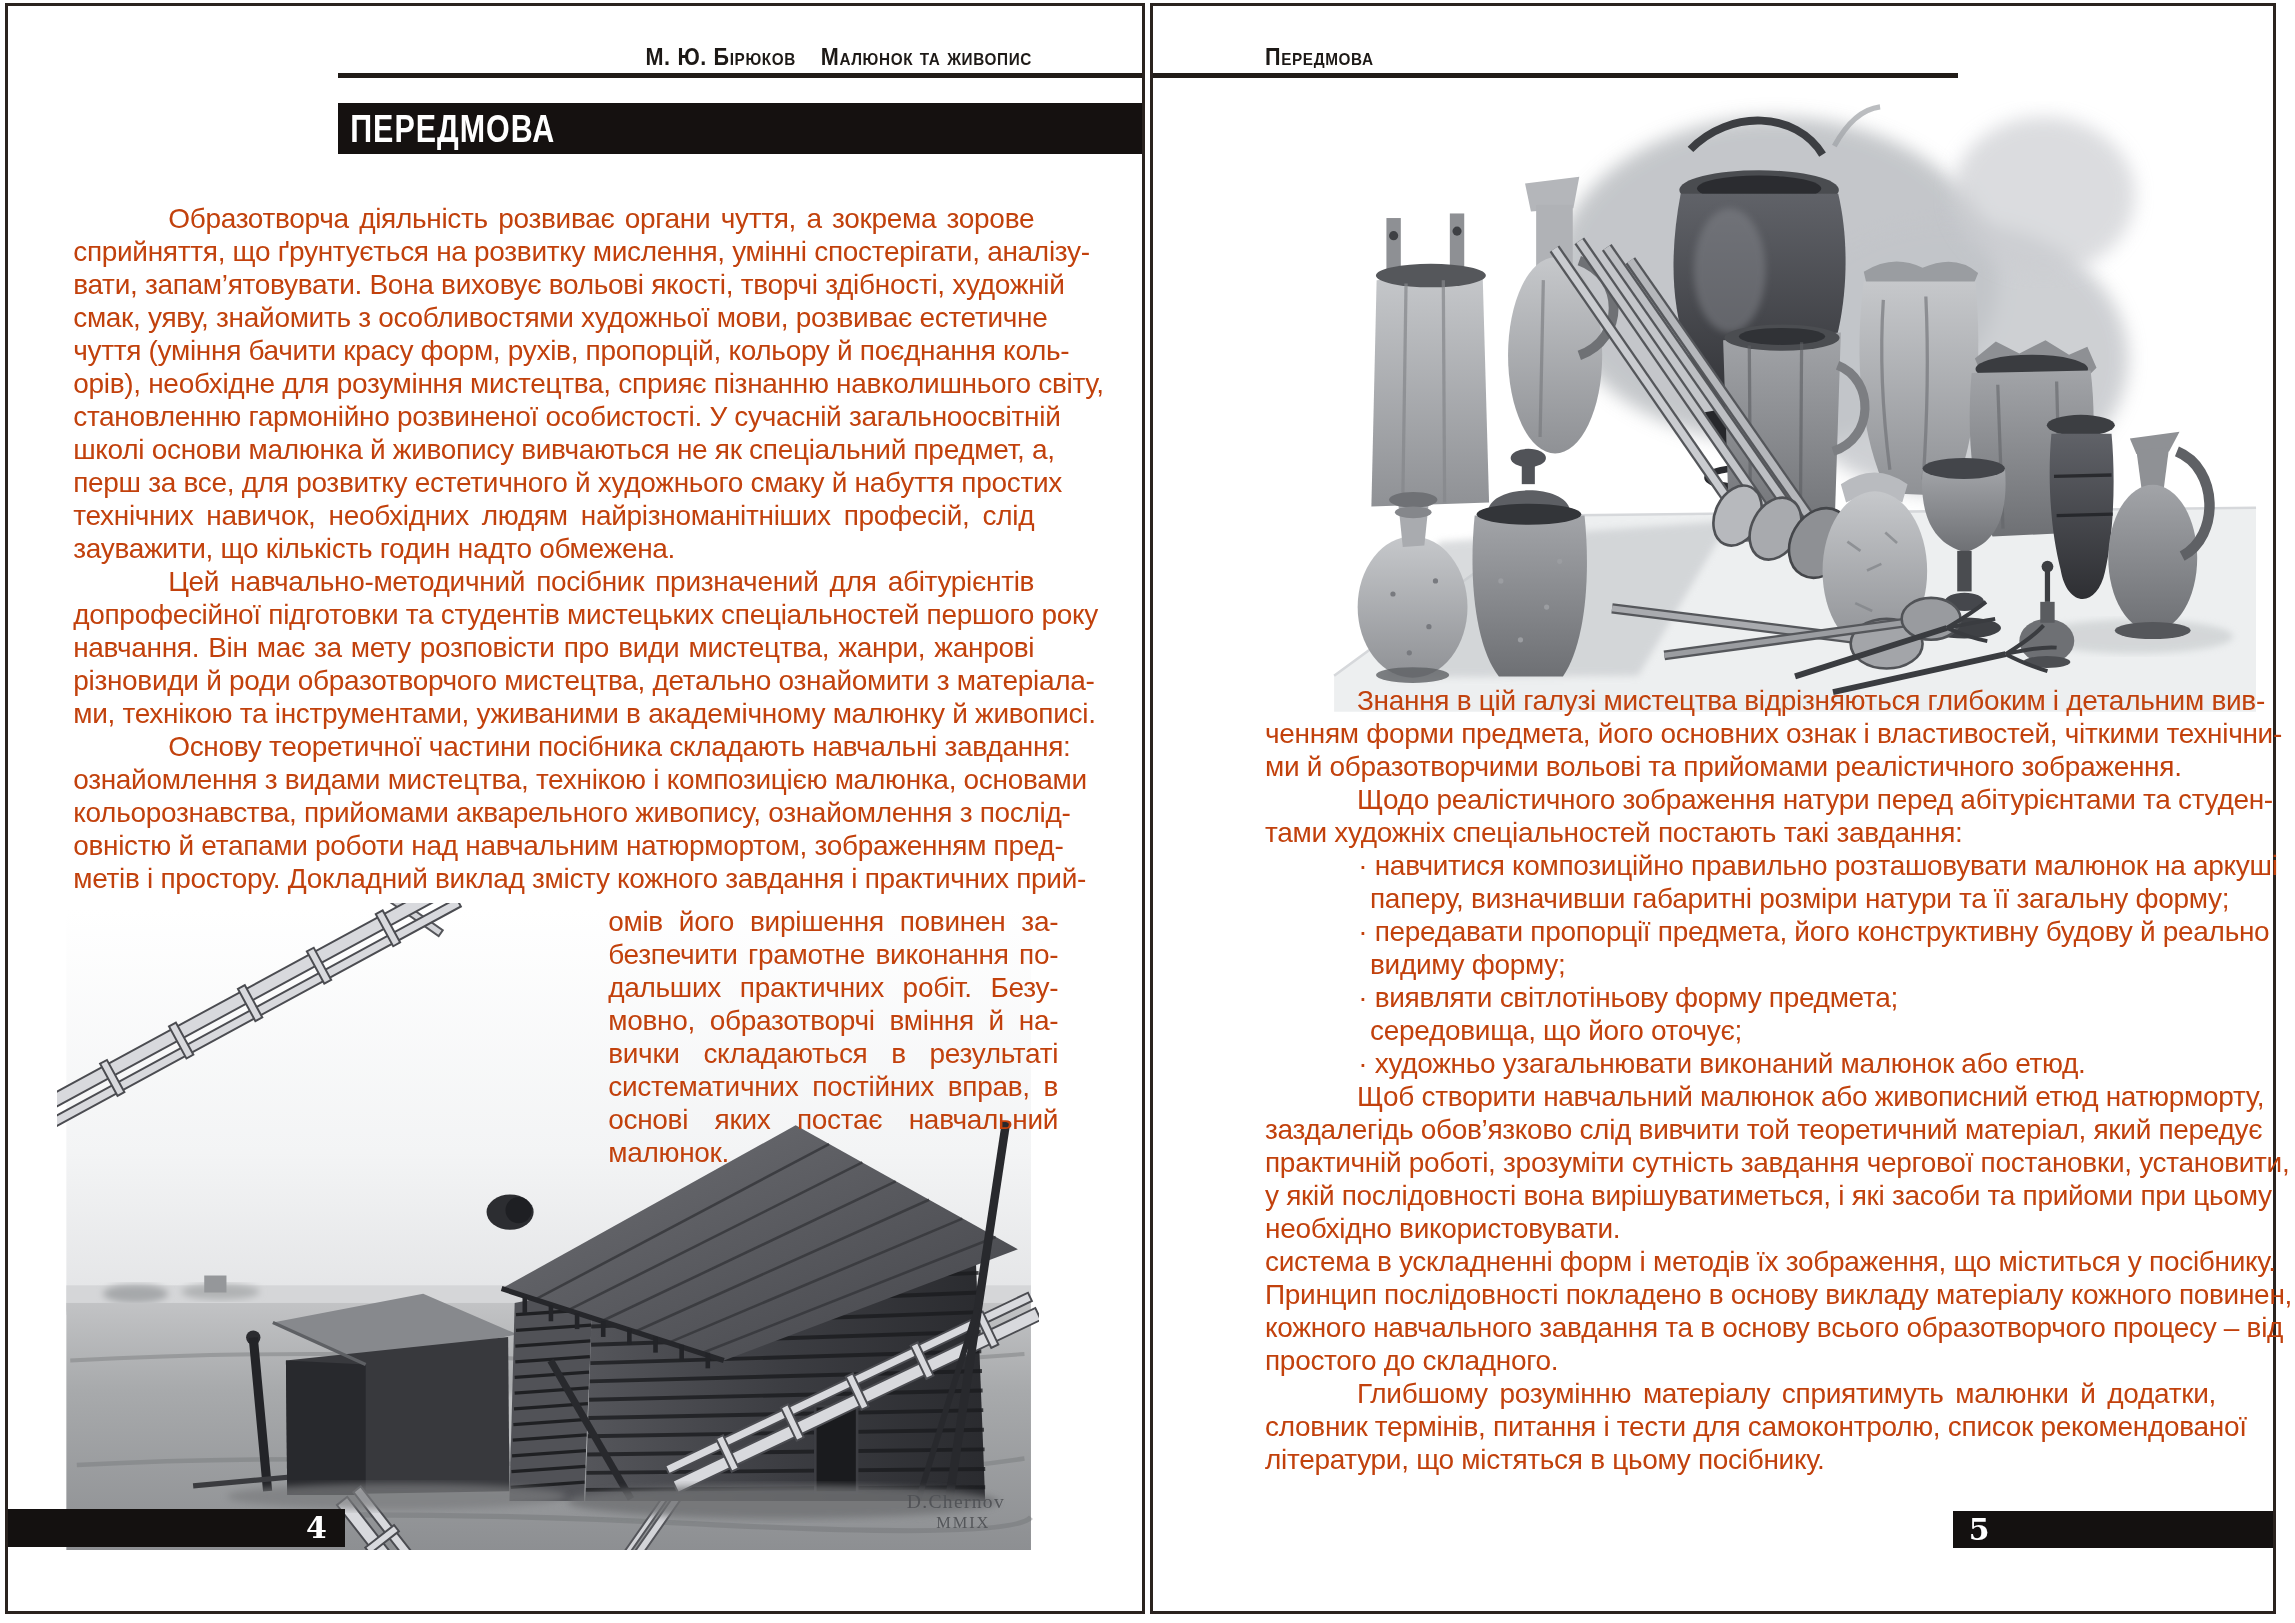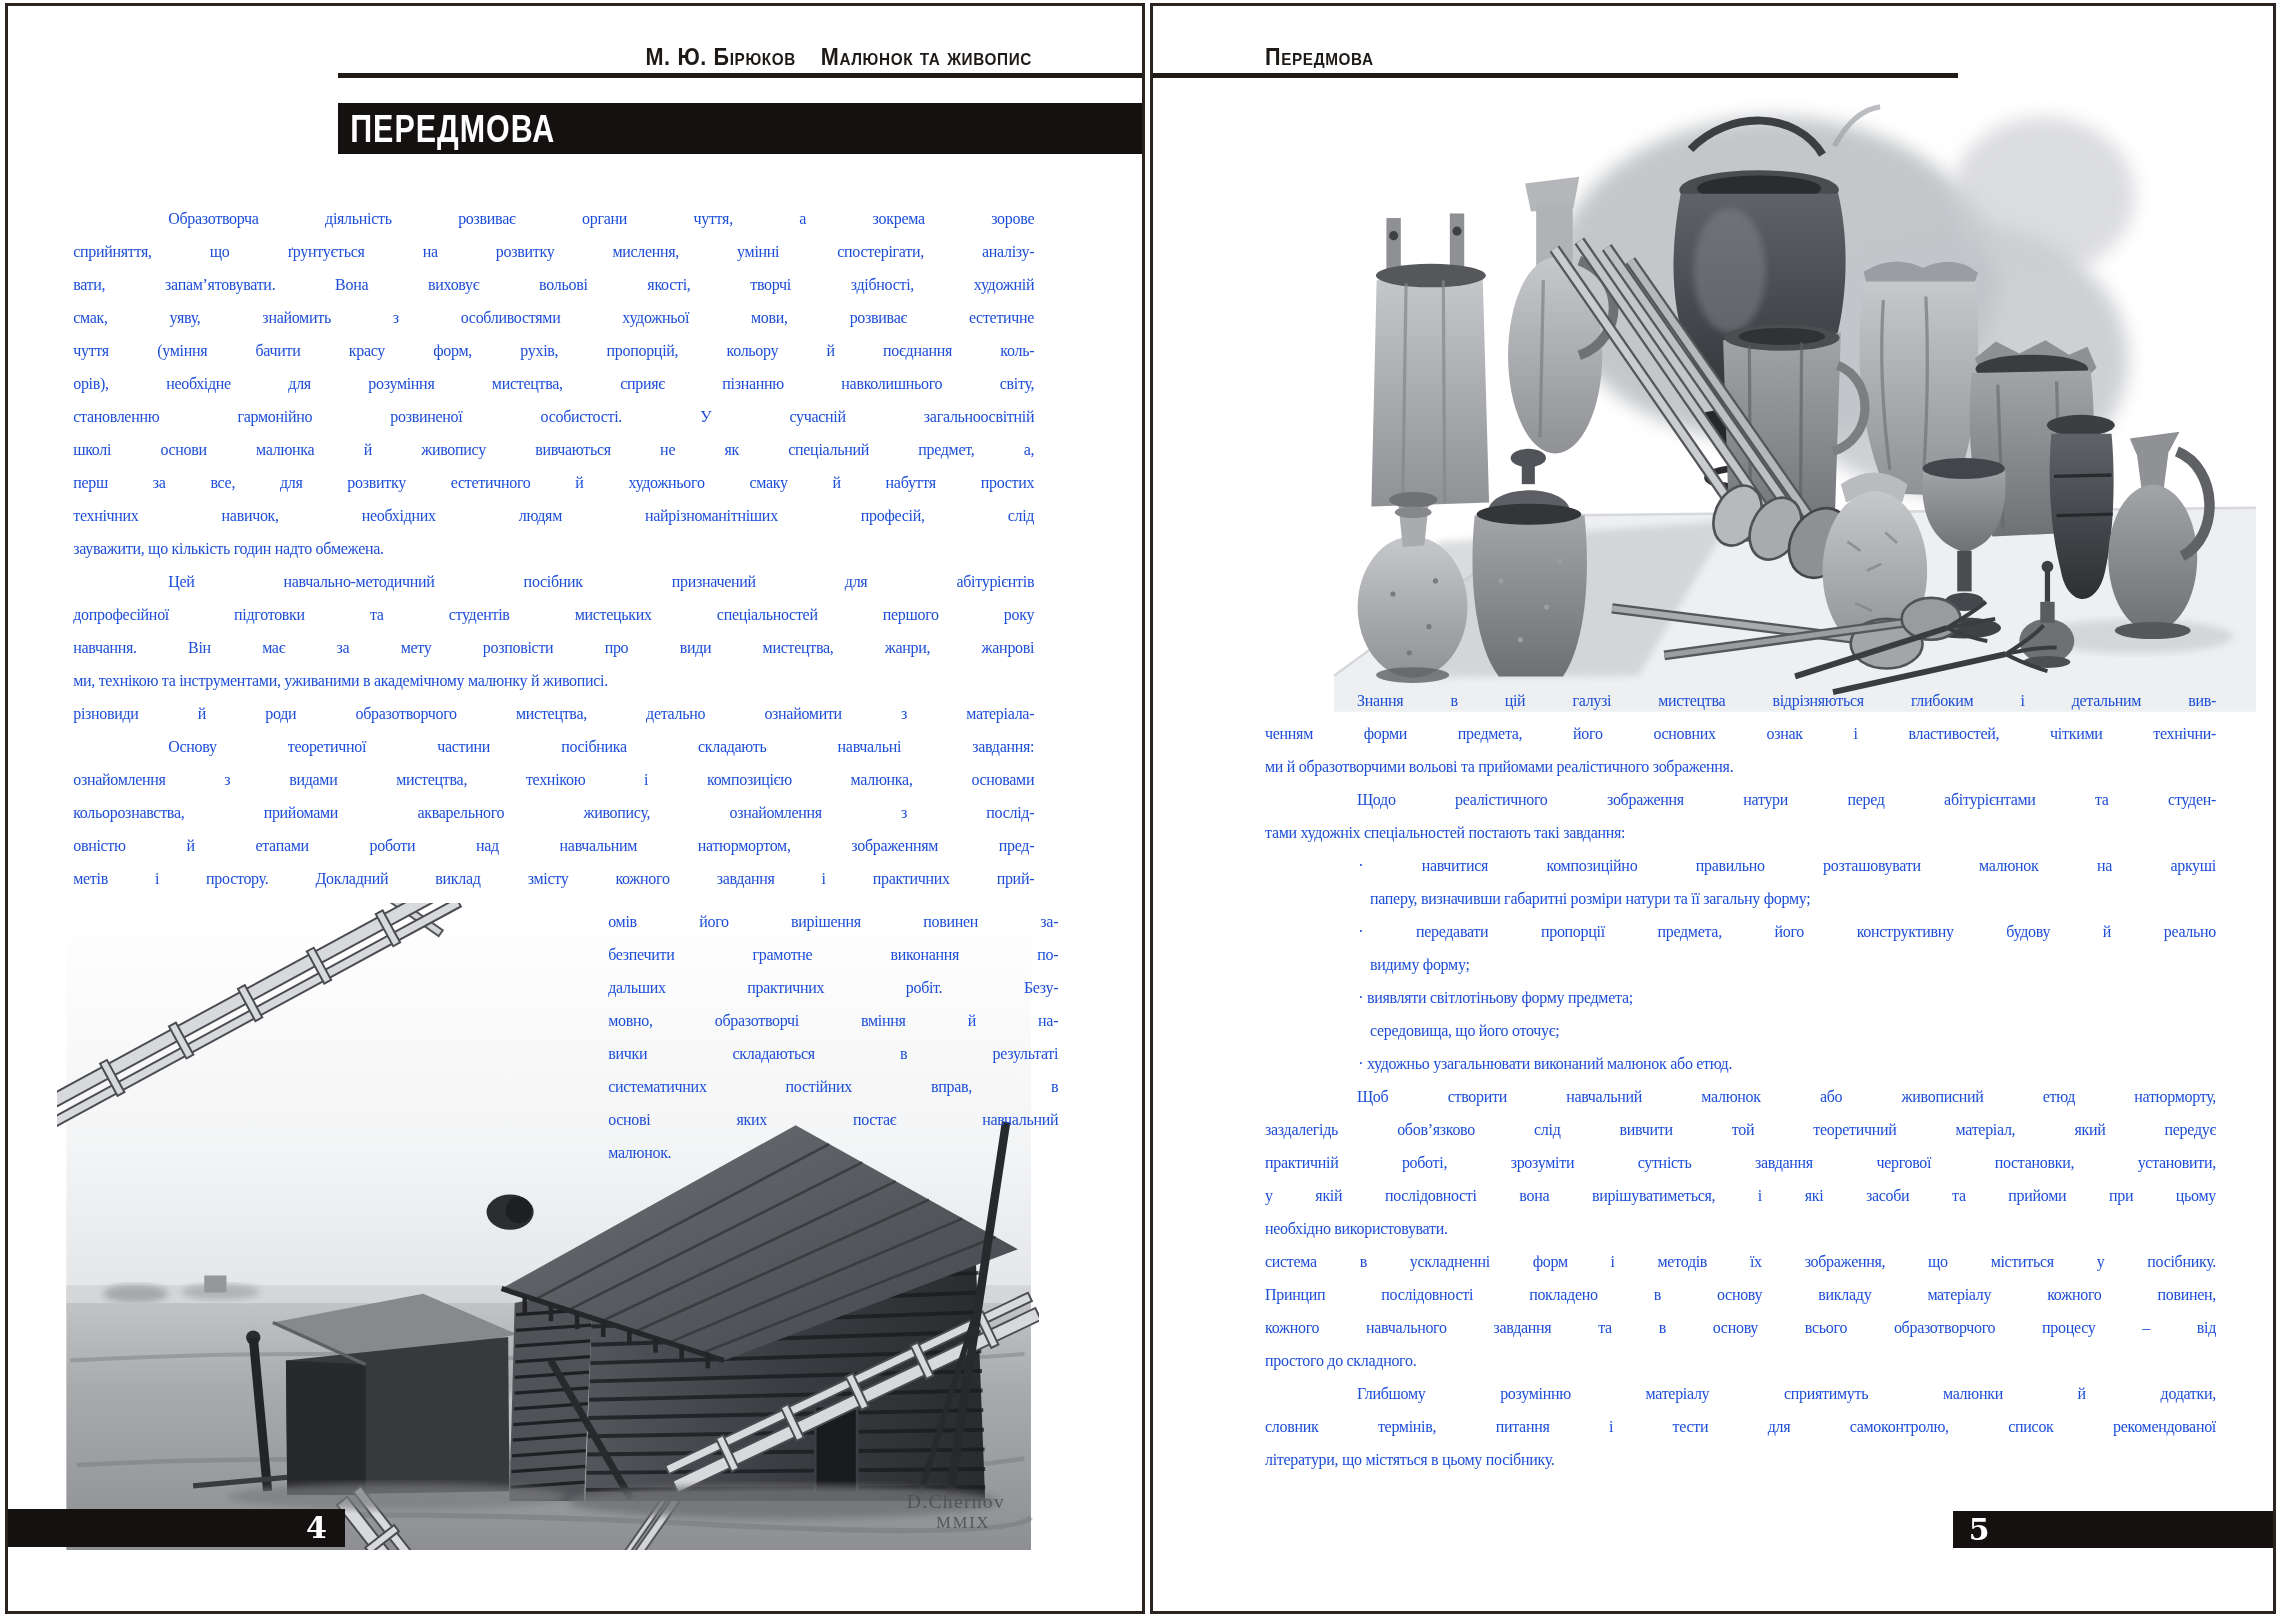--- a/index.html
+++ b/index.html
@@ -11,21 +11,21 @@
   
   .runhead{font-weight:bold;font-variant:small-caps;font-size:24px;letter-spacing:0.7px;color:#1d1916;white-space:nowrap;transform:scaleX(.9);}
   .runhead-left{top:37px;left:0;width:1024px;text-align:right;transform-origin:right center;}
   .runhead-right{top:37px;left:112px;transform-origin:left center;}
   .runhead .gap{display:inline-block;width:27.5px;}
   .headrule{height:5.9px;background:#211c18;}
   
   .banner{left:330px;top:97px;right:0;height:51px;background:#151110;}
   .banner-title{display:inline-block;color:#ffffff;font-weight:bold;font-size:39px;line-height:51px;padding-left:15.7px;letter-spacing:1.3px;transform:scaleX(.78);transform-origin:left center;white-space:nowrap;}
   
-  .textblock{font-size:16px;letter-spacing:-0.3px;color:#1d4ed8;font-family:Liberation Serif, serif;}
+  .textblock{font-size:28px;letter-spacing:-0.3px;color:#c2410c;}
   .tb-left{left:65px;top:196px;width:961px;line-height:33px;}
   .tb-wrap{left:576px;top:899px;width:450px;line-height:33px;margin-left:24px;}
   .tb-right{left:112px;top:678px;width:951px;line-height:33px;}
   .ln{white-space:nowrap;text-align:justify;text-align-last:justify;}
   .ln.last{text-align-last:left;}
   .tb-left .ln.ind{text-indent:95px;}
   .tb-right .ln.ind{text-indent:92px;}
   .ln.bf{padding-left:105px;text-indent:-11.8px;}
   .ln.bc{padding-left:105px;}
   
@@ -237,22 +237,22 @@
       <div class="ln">чуття (уміння бачити красу форм, рухів, пропорцій, кольору й поєднання коль-</div>
       <div class="ln">орів), необхідне для розуміння мистецтва, сприяє пізнанню навколишнього світу,</div>
       <div class="ln">становленню гармонійно розвиненої особистості. У сучасній загальноосвітній</div>
       <div class="ln">школі основи малюнка й живопису вивчаються не як спеціальний предмет, а,</div>
       <div class="ln">перш за все, для розвитку естетичного й художнього смаку й набуття простих</div>
       <div class="ln">технічних навичок, необхідних людям найрізноманітніших професій, слід</div>
       <div class="ln last">зауважити, що кількість годин надто обмежена.</div>
       <div class="ln ind">Цей навчально-методичний посібник призначений для абітурієнтів</div>
       <div class="ln">допрофесійної підготовки та студентів мистецьких спеціальностей першого року</div>
       <div class="ln">навчання. Він має за мету розповісти про види мистецтва, жанри, жанрові</div>
+      <div class="ln">різновиди й роди образотворчого мистецтва, детально ознайомити з матеріала-</div>
       <div class="ln last">ми, технікою та інструментами, уживаними в академічному малюнку й живописі.</div>
-      <div class="ln">різновиди й роди образотворчого мистецтва, детально ознайомити з матеріала-</div>
       <div class="ln ind">Основу теоретичної частини посібника складають навчальні завдання:</div>
       <div class="ln">ознайомлення з видами мистецтва, технікою і композицією малюнка, основами</div>
       <div class="ln">кольорознавства, прийомами акварельного живопису, ознайомлення з послід-</div>
       <div class="ln">овністю й етапами роботи над навчальним натюрмортом, зображенням пред-</div>
       <div class="ln">метів і простору. Докладний виклад змісту кожного завдання і практичних прий-</div>
     </div>
   <div class="abs textblock tb-wrap">
       <div class="ln">омів його вирішення повинен за-</div>
       <div class="ln">безпечити грамотне виконання по-</div>
       <div class="ln">дальших практичних робіт. Безу-</div>

